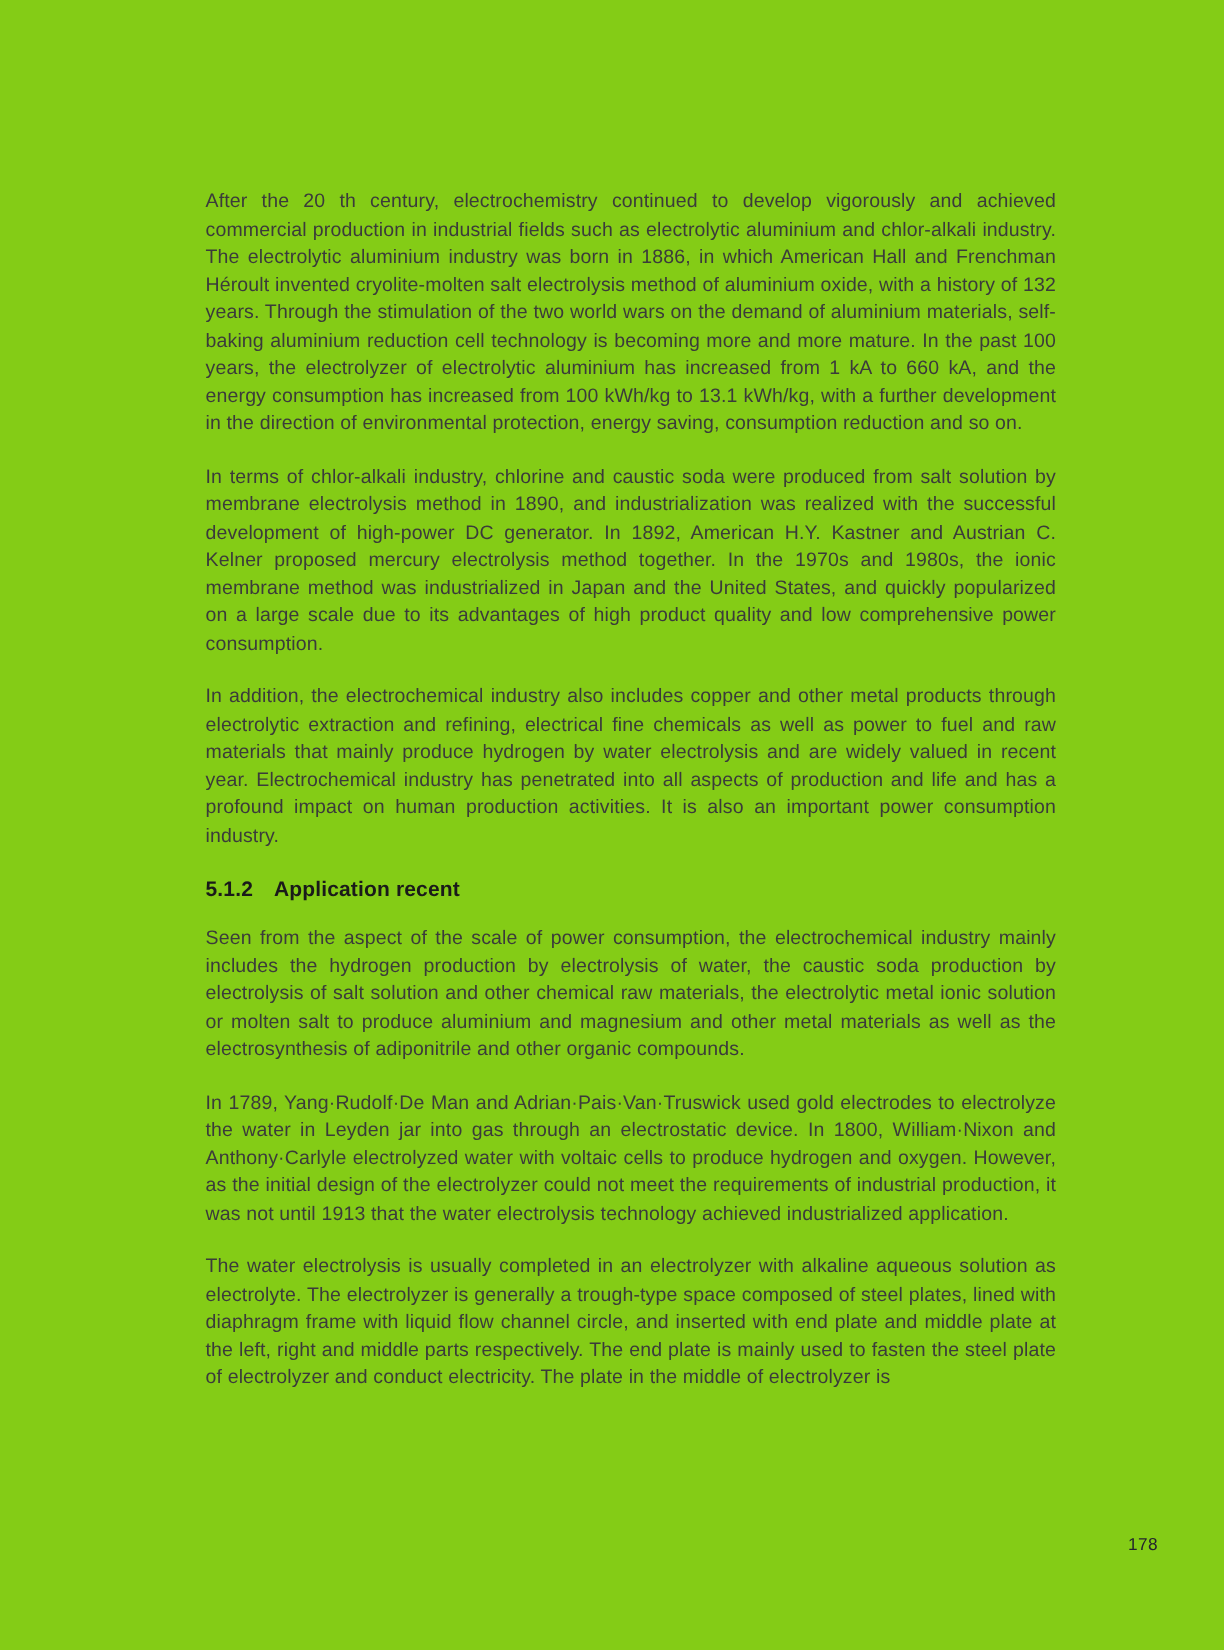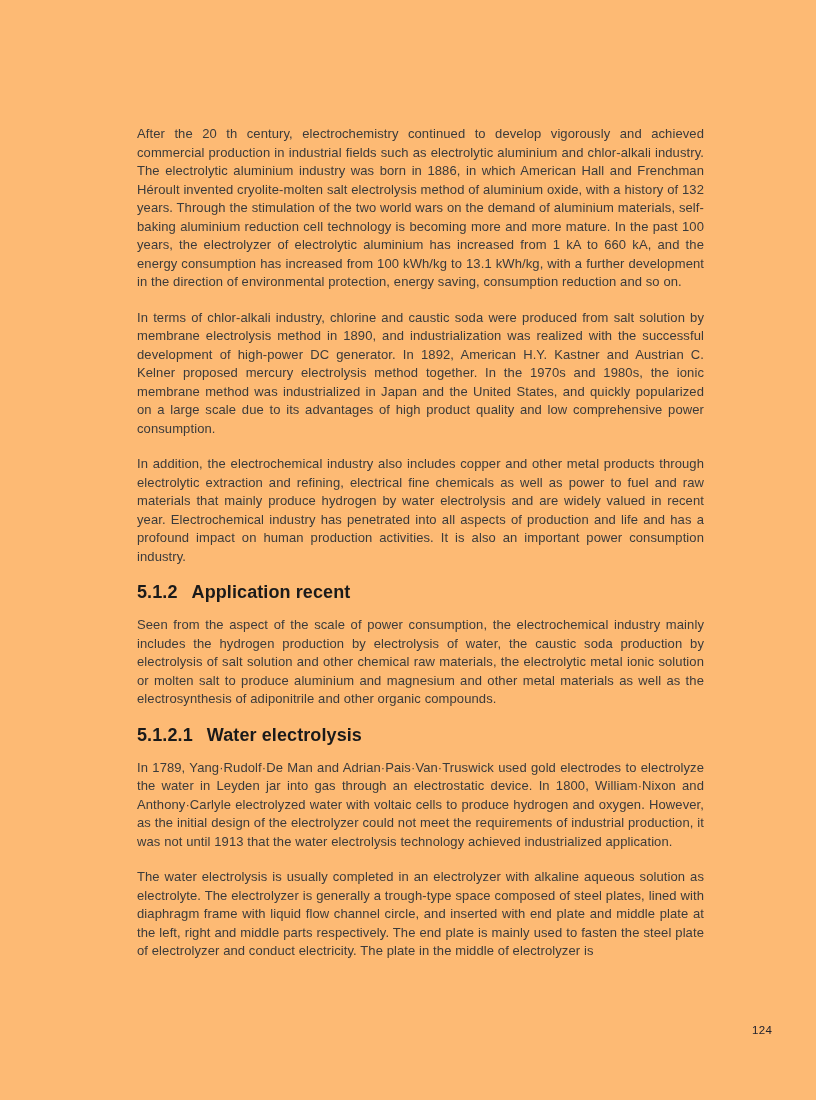--- a/index.html
+++ b/index.html
@@ -4,42 +4,42 @@
 <style>
   html, body {
     margin: 0;
     padding: 0;
     background: #ffffff;
   }
   .page {
     position: relative;
     width: 816px;
     height: 1100px;
-    background: #fdba74;
+    background: #84cc16;
     font-family: "Liberation Sans", "DejaVu Sans", sans-serif;
     overflow: hidden;
   }
   .content {
     position: absolute;
     left: 137px;
     top: 125px;
     width: 567px;
   }
   .body-para {
     font-size: 13px;
     line-height: 18.5px;
     text-align: justify;
     color: #3b3b3b;
     letter-spacing: 0.1px;
     margin: 0 0 17px 0;
   }
   .section-heading {
     display: flex;
     align-items: baseline;
-    font-size: 18px;
+    font-size: 14px;
     font-weight: bold;
     color: #1a1a1a;
     letter-spacing: 0.1px;
     line-height: 18px;
     margin: 13px 0 15px 0;
   }
   .section-heading .h-number {
     margin-right: 14px;
   }
   .folio {
@@ -63,25 +63,21 @@
 
     <p class="body-para">In addition, the electrochemical industry also includes copper and other metal products through electrolytic extraction and refining, electrical fine chemicals as well as power to fuel and raw materials that mainly produce hydrogen by water electrolysis and are widely valued in recent year. Electrochemical industry has penetrated into all aspects of production and life and has a profound impact on human production activities. It is also an important power consumption industry.</p>
 
     <div class="section-heading">
       <span class="h-number">5.1.2</span>
       <span class="h-title">Application recent</span>
     </div>
 
     <p class="body-para">Seen from the aspect of the scale of power consumption, the electrochemical industry mainly includes the hydrogen production by electrolysis of water, the caustic soda production by electrolysis of salt solution and other chemical raw materials, the electrolytic metal ionic solution or molten salt to produce aluminium and magnesium and other metal materials as well as the electrosynthesis of adiponitrile and other organic compounds.</p>
 
-    <div class="section-heading">
-      <span class="h-number">5.1.2.1</span>
-      <span class="h-title">Water electrolysis</span>
-    </div>
 
     <p class="body-para">In 1789, Yang·Rudolf·De Man and Adrian·Pais·Van·Truswick used gold electrodes to electrolyze the water in Leyden jar into gas through an electrostatic device. In 1800, William·Nixon and Anthony·Carlyle electrolyzed water with voltaic cells to produce hydrogen and oxygen. However, as the initial design of the electrolyzer could not meet the requirements of industrial production, it was not until 1913 that the water electrolysis technology achieved industrialized application.</p>
 
     <p class="body-para">The water electrolysis is usually completed in an electrolyzer with alkaline aqueous solution as electrolyte. The electrolyzer is generally a trough-type space composed of steel plates, lined with diaphragm frame with liquid flow channel circle, and inserted with end plate and middle plate at the left, right and middle parts respectively. The end plate is mainly used to fasten the steel plate of electrolyzer and conduct electricity. The plate in the middle of electrolyzer is</p>
 
   </div>
 
-  <div class="folio">124</div>
+  <div class="folio">178</div>
 </div>
 
 </body></html>

